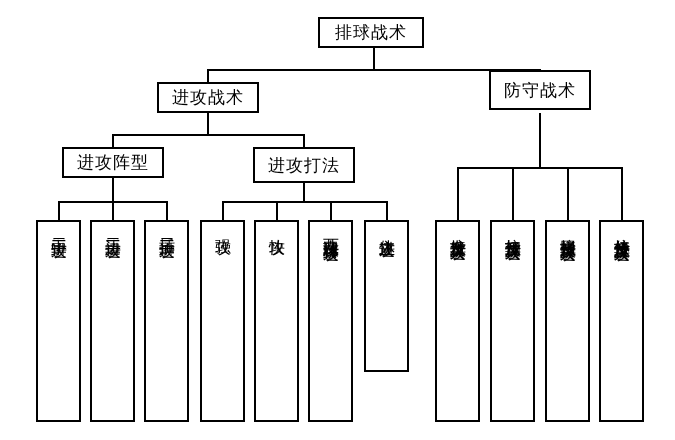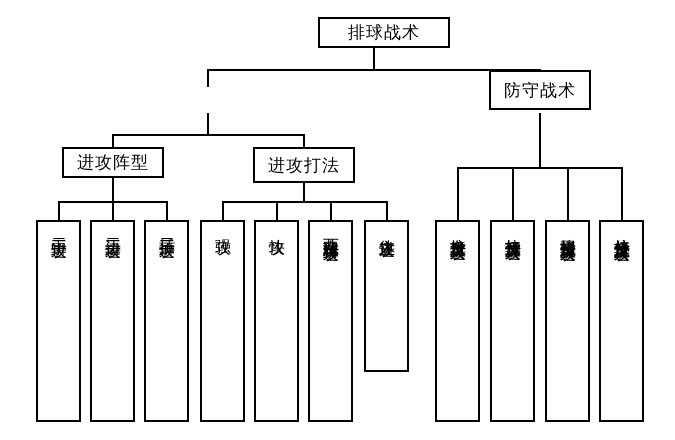--- a/index.html
+++ b/index.html
@@ -87,24 +87,27 @@
   <div class="line v" style="left:330px; top:201px; height:20px;"></div>
   <div class="line v" style="left:386px; top:201px; height:20px;"></div>
 
   <div class="line v" style="left:539px; top:113px; height:55px;"></div>
   <div class="line h" style="left:457px; top:167px; width:166px;"></div>
   <div class="line v" style="left:457px; top:167px; height:54px;"></div>
   <div class="line v" style="left:512px; top:167px; height:54px;"></div>
   <div class="line v" style="left:567px; top:167px; height:54px;"></div>
   <div class="line v" style="left:621px; top:167px; height:54px;"></div>
 
-  <div class="node horiz" style="left:318px; top:17px; width:132px; height:31px;">
+  <div class="node horiz" style="left:318px; top:17px; width:106px; height:31px;">
     <span>排球战术</span>
   </div>
 
+  <div class="node horiz" style="left:157px; top:82px; width:102px; height:31px;">
+    <span>进攻战术</span>
+  </div>
   <div class="node horiz" style="left:489px; top:70px; width:102px; height:40px;">
     <span>防守战术</span>
   </div>
 
   <div class="node horiz" style="left:62px; top:147px; width:102px; height:31px;">
     <span>进攻阵型</span>
   </div>
   <div class="node horiz" style="left:253px; top:147px; width:102px; height:36px;">
     <span>进攻打法</span>
   </div>

